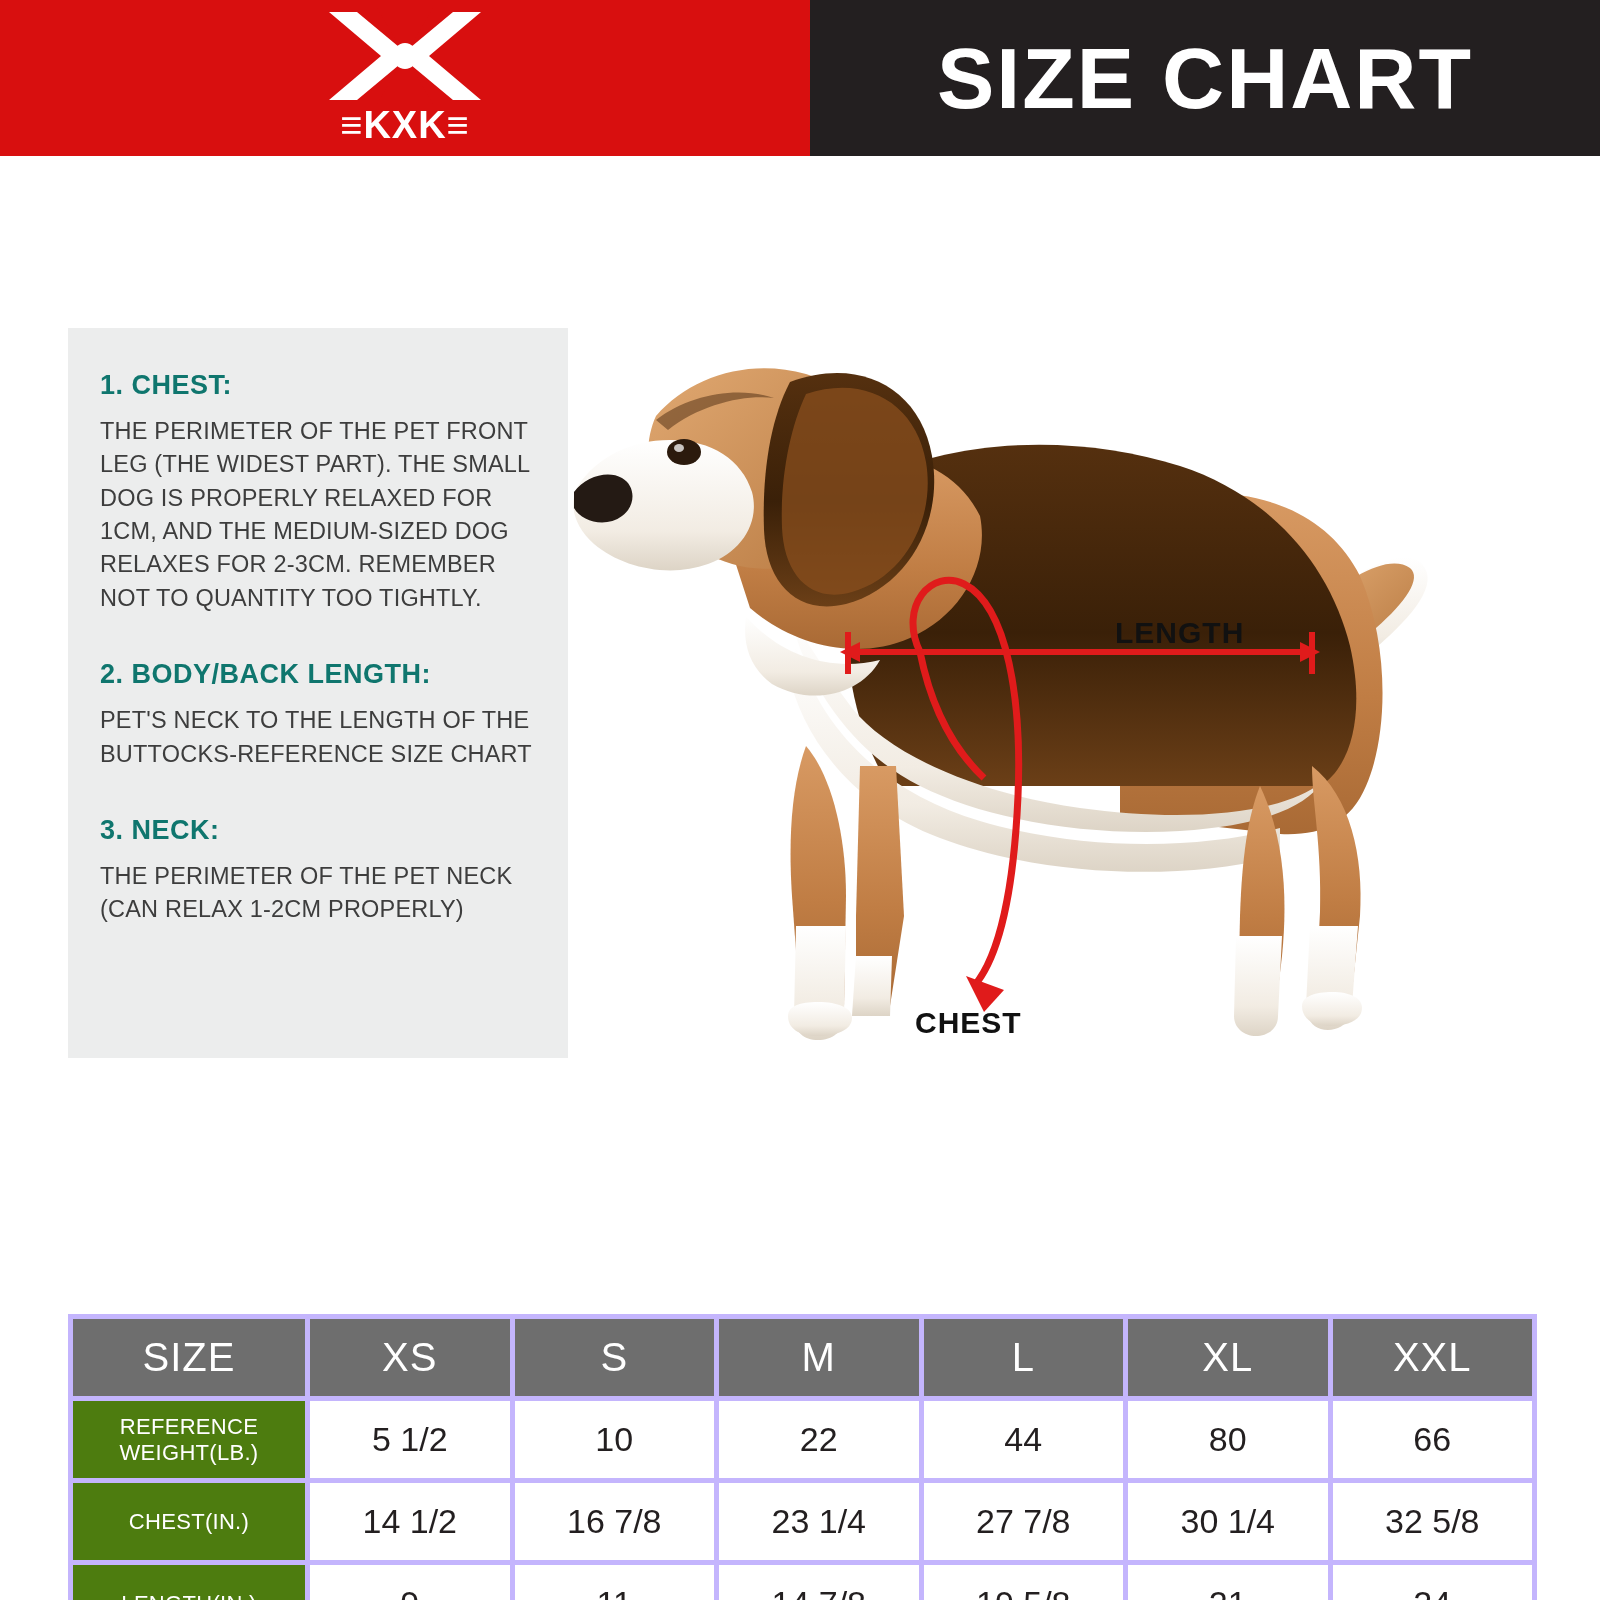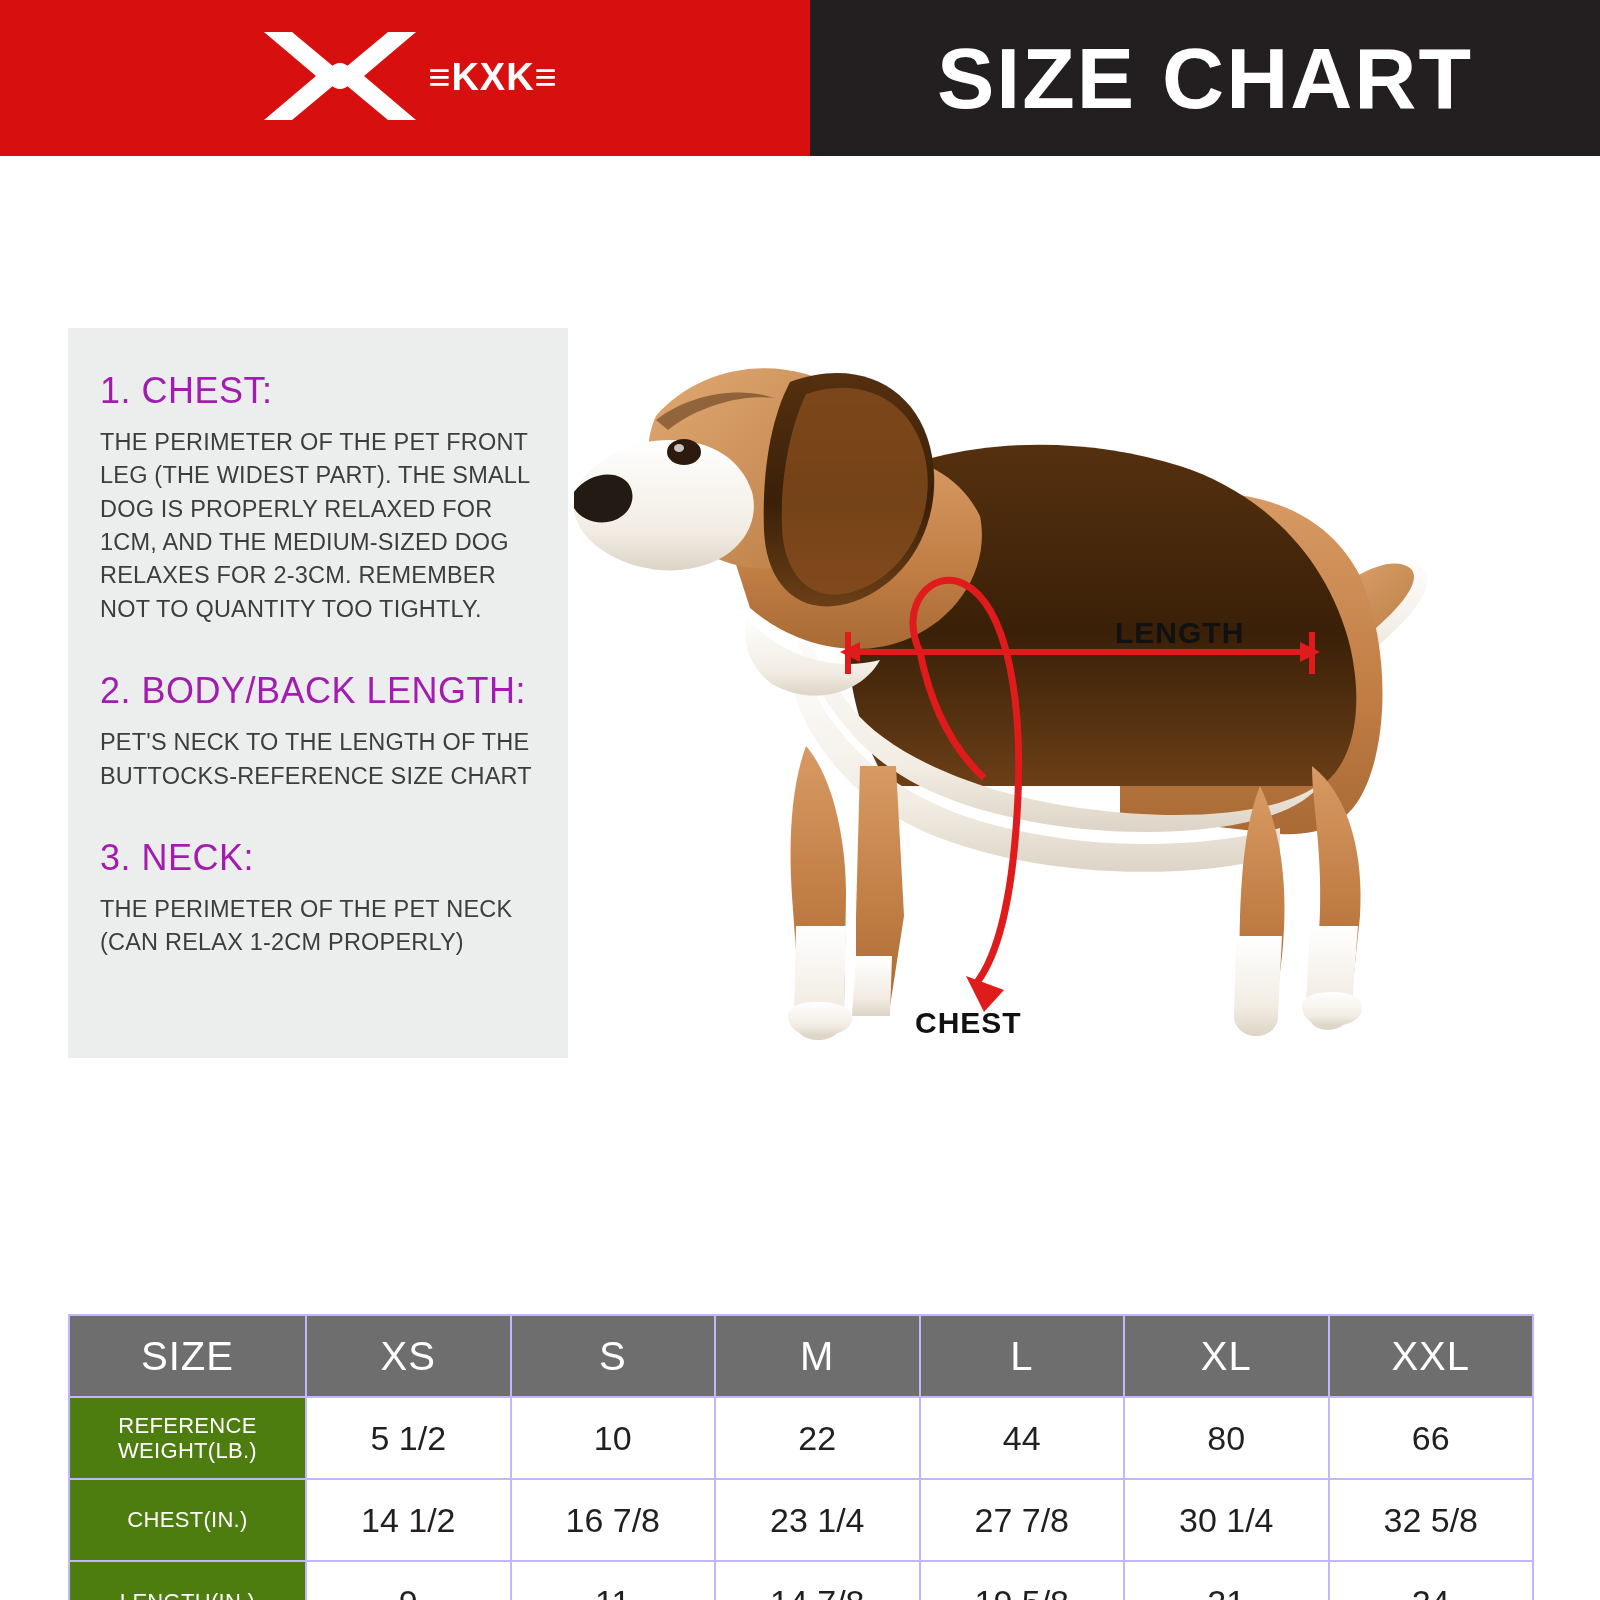--- a/index.html
+++ b/index.html
@@ -22,21 +22,21 @@
     width: 810px;
     height: 100%;
     background: #d80f0f;
     display: flex;
     align-items: center;
     justify-content: center;
     position: relative;
   }
   .logo-wrap {
     display: flex;
-    flex-direction: row;
+    flex-direction: column;
     align-items: center;
     justify-content: center;
     transform: translateY(-2px);
   }
   .logo-mark {
     width: 176px;
     height: 96px;
     position: relative;
   }
   .logo-mark svg { display: block; }
@@ -75,23 +75,23 @@
   .info-panel {
     position: absolute;
     left: 68px;
     top: 172px;
     width: 500px;
     height: 730px;
     background: #eceded;
     padding: 42px 30px 20px 32px;
   }
   .info-head {
-    color: #a21caf;
-    font-size: 36px;
-    font-weight: normal;
+    color: #0f766e;
+    font-size: 27px;
+    font-weight: bold;
     letter-spacing: 0.5px;
     margin: 0 0 14px 0;
   }
   .info-body {
     color: #3d3d3d;
     font-size: 23.5px;
     line-height: 1.42;
     letter-spacing: 0.2px;
     margin: 0 0 44px 0;
     white-space: pre-line;
@@ -126,21 +126,21 @@
     top: 1158px;
     width: 1464px;
   }
   table.size-table {
     border-collapse: collapse;
     width: 100%;
     table-layout: fixed;
   }
   table.size-table th,
   table.size-table td {
-    border: 2px solid #c4b5fd;
+    border: 5px solid #c4b5fd;
     text-align: center;
     font-family: "Liberation Sans", sans-serif;
   }
   thead th {
     background: #6e6e6e;
     color: #ffffff;
     font-size: 40px;
     font-weight: normal;
     height: 82px;
     letter-spacing: 1px;

